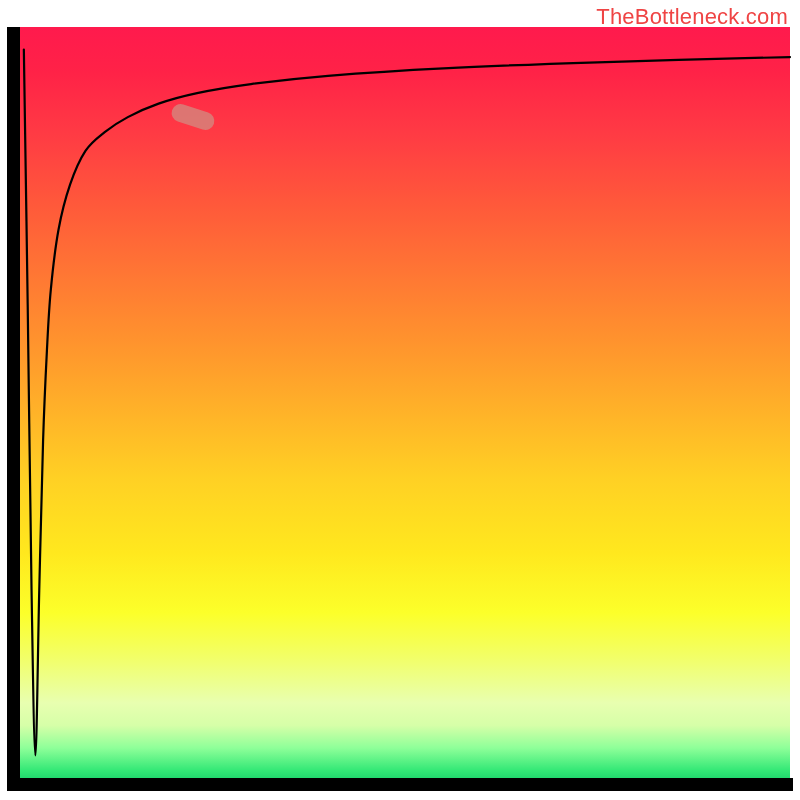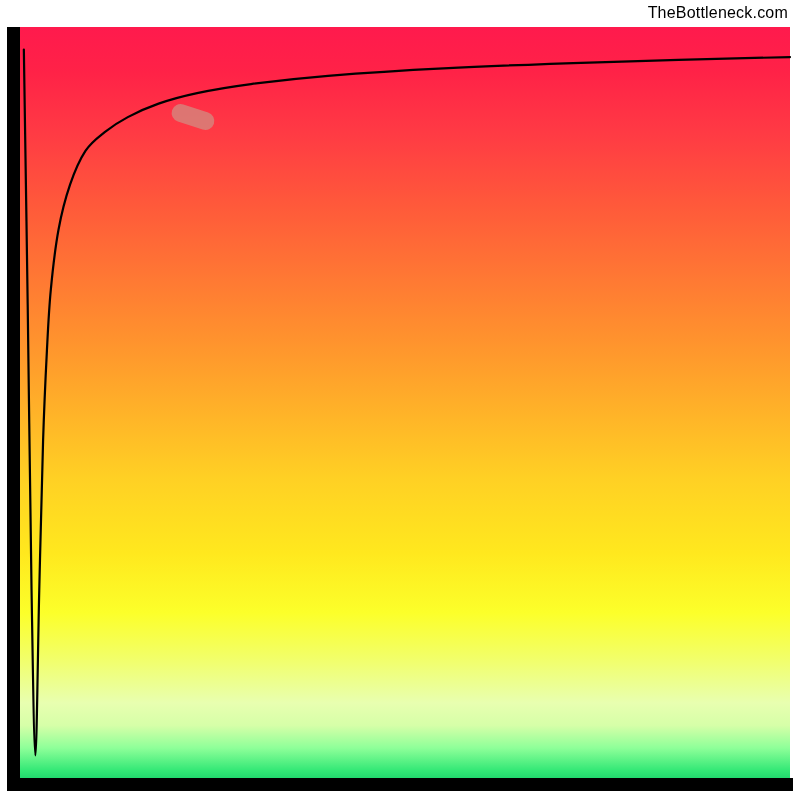--- a/index.html
+++ b/index.html
@@ -3,22 +3,22 @@
 <meta charset="utf-8">
 <style>
   * { margin: 0; padding: 0; box-sizing: border-box; }
   html, body { width: 800px; height: 800px; overflow: hidden; background: #fff; }
   .wrap { position: relative; width: 800px; height: 800px; }
   .watermark {
     position: absolute;
     top: 4px;
     right: 12px;
     font-family: Arial, Helvetica, sans-serif;
-    font-size: 16px;
-    color: #000000;
+    font-size: 22px;
+    color: #ef4444;
     font-weight: 400;
     letter-spacing: 0.2px;
   }
   .plot {
     position: absolute;
     left: 20px;
     top: 27px;
     width: 770px;
     height: 751px;
     background: linear-gradient(to bottom,

